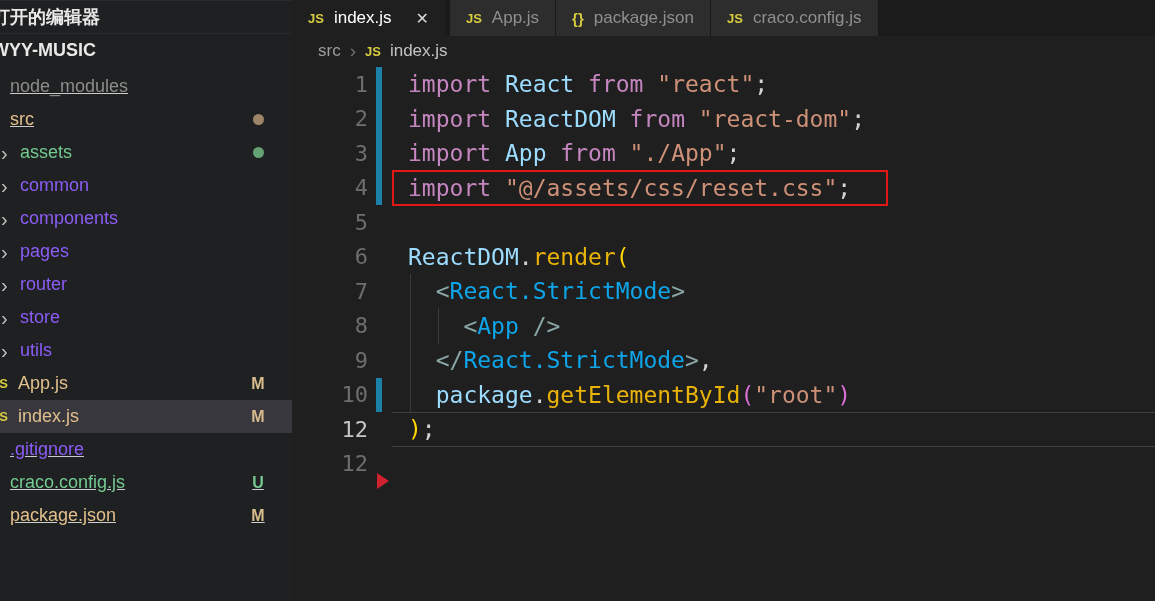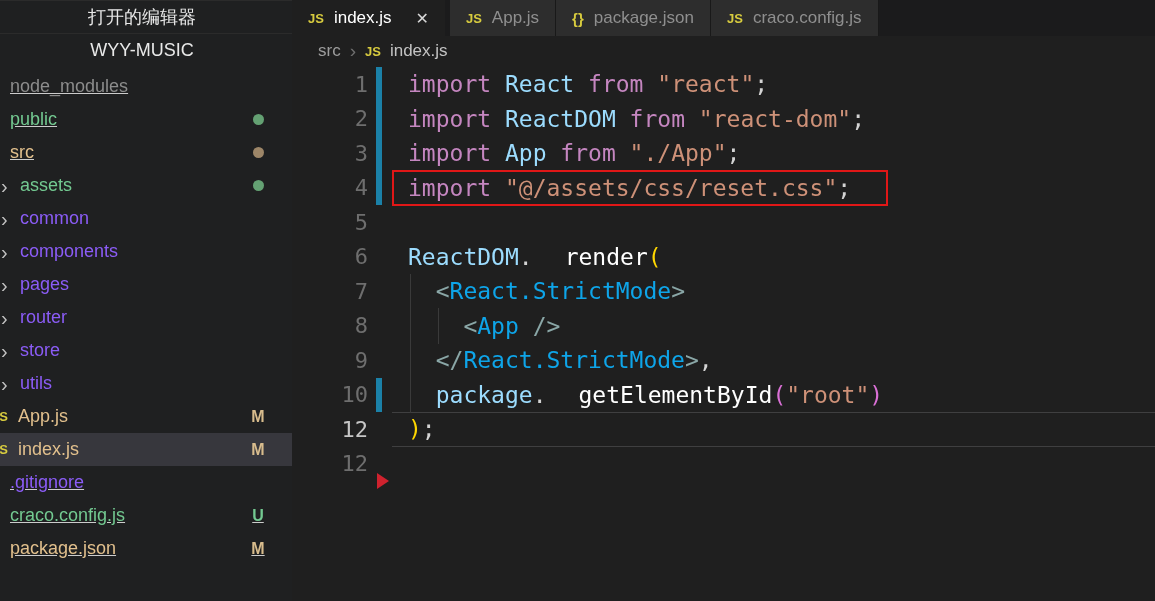--- a/index.html
+++ b/index.html
@@ -18,22 +18,22 @@
   .sb-title-row {
     height:30px; display:flex; align-items:center; position:relative;
     color:#bdbdbd; font-size:17px; background:#232324;
   }
   .sb-title-row .sb-title { margin-left:-8px; white-space:nowrap; }
   .sb-ellipsis {
     position:absolute; right:28px; top:-2px; color:#d6d6d6; font-size:20px;
     font-weight:bold; letter-spacing:2px; cursor:pointer;
   }
   .sb-section {
-    height:33px; display:flex; align-items:center; font-weight:normal;
-    font-size:18px; color:#e9e9e9; border-top:1px solid #2b2b2b;justify-content:center;
+    height:33px; display:flex; align-items:center; font-weight:bold;
+    font-size:18px; color:#e9e9e9; border-top:1px solid #2b2b2b;
   }
   .sb-section span { margin-left:-8px; white-space:nowrap; }
   .tree { padding-top:4px; }
   .tree-row {
     height:33px; display:flex; align-items:center; font-size:18px;
     color:#cccccc; white-space:nowrap; cursor:pointer;
   }
   .tree-row.selected { background:#37373d; }
   .tree-row .chev {
     width:20px; flex-shrink:0; color:#c2c2c2; font-size:20px;
@@ -88,21 +88,21 @@
   .code-line { height:34.5px; display:flex; align-items:center; position:relative; font-size:23px; }
   .ln {
     width:76px; text-align:right; color:#6e6e6e; font-size:22px;
     flex-shrink:0; font-family:"DejaVu Sans Mono", monospace;
   }
   .ln.current { color:#c6c6c6; }
   .gutter-bar { width:6px; height:100%; margin-left:8px; flex-shrink:0; background:transparent; }
   .gutter-bar.modified { background:#1b81a8; }
   .code-text { padding-left:26px; white-space:pre; }
   .tok-kw { color:#c586c0; } .tok-pl { color:#d4d4d4; } .tok-vr { color:#9cdcfe; }
-  .tok-st { color:#ce9178; } .tok-fn { color:#ffffff;margin-left:32px; } .tok-tg { color:#0ea5e9; }
+  .tok-st { color:#ce9178; } .tok-fn { color:#eab308; } .tok-tg { color:#0ea5e9; }
   .tok-pn { color:#8aa7a7; } .tok-b1 { color:#ffd700; } .tok-b2 { color:#da70d6; }
   .red-box {
     position:absolute; left:100px; width:496px; top:-1px; height:36px;
     border:2px solid #e01717; pointer-events:none;
   }
   .current-line-border {
     position:absolute; left:100px; right:0; top:0; bottom:0;
     border-top:1px solid #3f3f40; border-bottom:1px solid #3f3f40; pointer-events:none;
   }
   .indent-guide { position:absolute; width:1px; background:#3a3a3a; }
@@ -123,25 +123,20 @@
     </div>
     <div class="sb-section">
       <span>WYY-MUSIC</span>
     </div>
     <div class="tree" id="tree">
         <div class="tree-row root">
           <span class="c-ignored">node_modules</span>
           <span class="row-spacer"></span>
         </div>
         <div class="tree-row root">
-          <span class="c-untracked">public</span>
-          <span class="row-spacer"></span>
-          <span class="dot d-untracked"></span>
-        </div>
-        <div class="tree-row root">
           <span class="c-modified">src</span>
           <span class="row-spacer"></span>
           <span class="dot d-modified"></span>
         </div>
         <div class="tree-row">
           <span class="chev">›</span>
           <span class="c-untracked">assets</span>
           <span class="row-spacer"></span>
           <span class="dot d-untracked"></span>
         </div>

